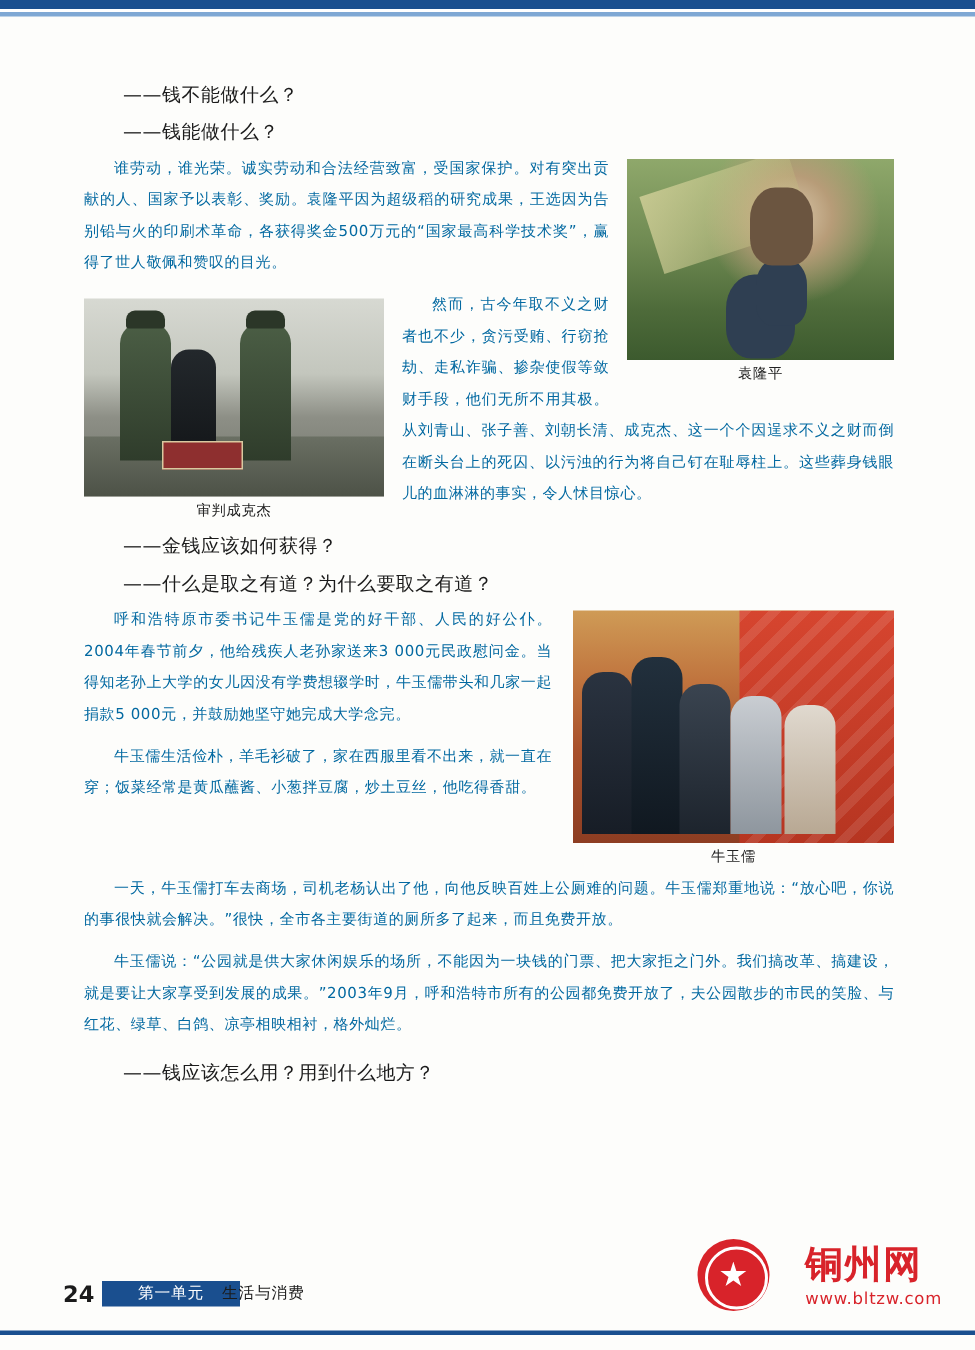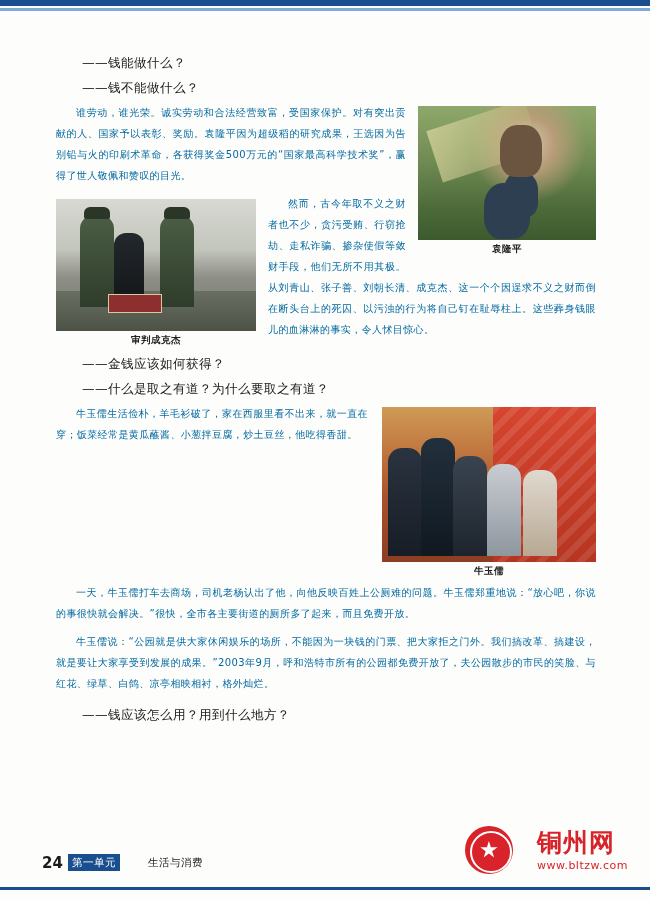--- a/index.html
+++ b/index.html
@@ -100,21 +100,20 @@
     height: 40%;
     background: linear-gradient(120deg, rgba(220,214,160,.75), rgba(180,186,110,.2));
     transform: rotate(-18deg);
   }
   .caption {
     font-size: 9.5px;
     color: #222;
     text-align: center;
     margin-top: 3px;
     letter-spacing: .5px;
-    font-weight: bold;
   }
 
   
   .fig-trial {
     float: left;
     width: 200px;
     margin: 6px 12px 6px 0;
   }
   .fig-trial .photo {
     width: 200px;
@@ -223,21 +222,21 @@
     font-size: 15px;
     font-weight: bold;
     color: #1b1b1b;
     text-align: center;
   }
   .unit-tag {
     position: absolute;
     left: 68px;
     bottom: 29px;
     height: 17px;
-    padding: 0 4px;
+    padding: 0 24px;
     background: #1a4f8f;
     color: #ffffff;
     font-size: 10.5px;
     line-height: 17px;
     letter-spacing: .5px;
     margin-top: 32px;
   }
   .unit-title {
     position: absolute;
     left: 148px;
@@ -297,22 +296,22 @@
 <body>
 
 <div class="page">
 
   <div class="top-rule-1"></div>
   <div class="top-rule-2"></div>
   <div class="top-rule-3"></div>
 
   <div class="content">
 
+    <p class="dash-line">——钱不能做什么？</p>
     <p class="dash-line">——钱能做什么？</p>
-    <p class="dash-line">——钱不能做什么？</p>
 
     <div class="fig-yuan">
       <div class="photo"></div>
       <div class="caption">袁隆平</div>
     </div>
 
     <p class="indent">谁劳动，谁光荣。诚实劳动和合法经营致富，受国家保护。对有突出贡献的人、国家予以表彰、奖励。袁隆平因为超级稻的研究成果，王选因为告别铅与火的印刷术革命，各获得奖金500万元的“国家最高科学技术奖”，赢得了世人敬佩和赞叹的目光。</p>
 
     <div class="fig-trial">
       <div class="photo">
@@ -341,20 +340,21 @@
         <div class="wall"></div>
         <div class="p p1"></div>
         <div class="p p2"></div>
         <div class="p p3"></div>
         <div class="p p4"></div>
         <div class="p p5"></div>
       </div>
       <div class="caption">牛玉儒</div>
     </div>
 
+    <p class="indent">呼和浩特原市委书记牛玉儒是党的好干部、人民的好公仆。2004年春节前夕，他给残疾人老孙家送来3 000元民政慰问金。当得知老孙上大学的女儿因没有学费想辍学时，牛玉儒带头和几家一起捐款5 000元，并鼓励她坚守她完成大学念完。</p>
     <p class="indent">牛玉儒生活俭朴，羊毛衫破了，家在西服里看不出来，就一直在穿；饭菜经常是黄瓜蘸酱、小葱拌豆腐，炒土豆丝，他吃得香甜。</p>
 
     <div class="clear"></div>
 
     <p class="indent">一天，牛玉儒打车去商场，司机老杨认出了他，向他反映百姓上公厕难的问题。牛玉儒郑重地说：“放心吧，你说的事很快就会解决。”很快，全市各主要街道的厕所多了起来，而且免费开放。</p>
     <p class="indent">牛玉儒说：“公园就是供大家休闲娱乐的场所，不能因为一块钱的门票、把大家拒之门外。我们搞改革、搞建设，就是要让大家享受到发展的成果。”2003年9月，呼和浩特市所有的公园都免费开放了，夫公园散步的市民的笑脸、与红花、绿草、白鸽、凉亭相映相衬，格外灿烂。</p>
 
     <p class="dash-line" style="margin-top:10px;">——钱应该怎么用？用到什么地方？</p>
 
   </div>

